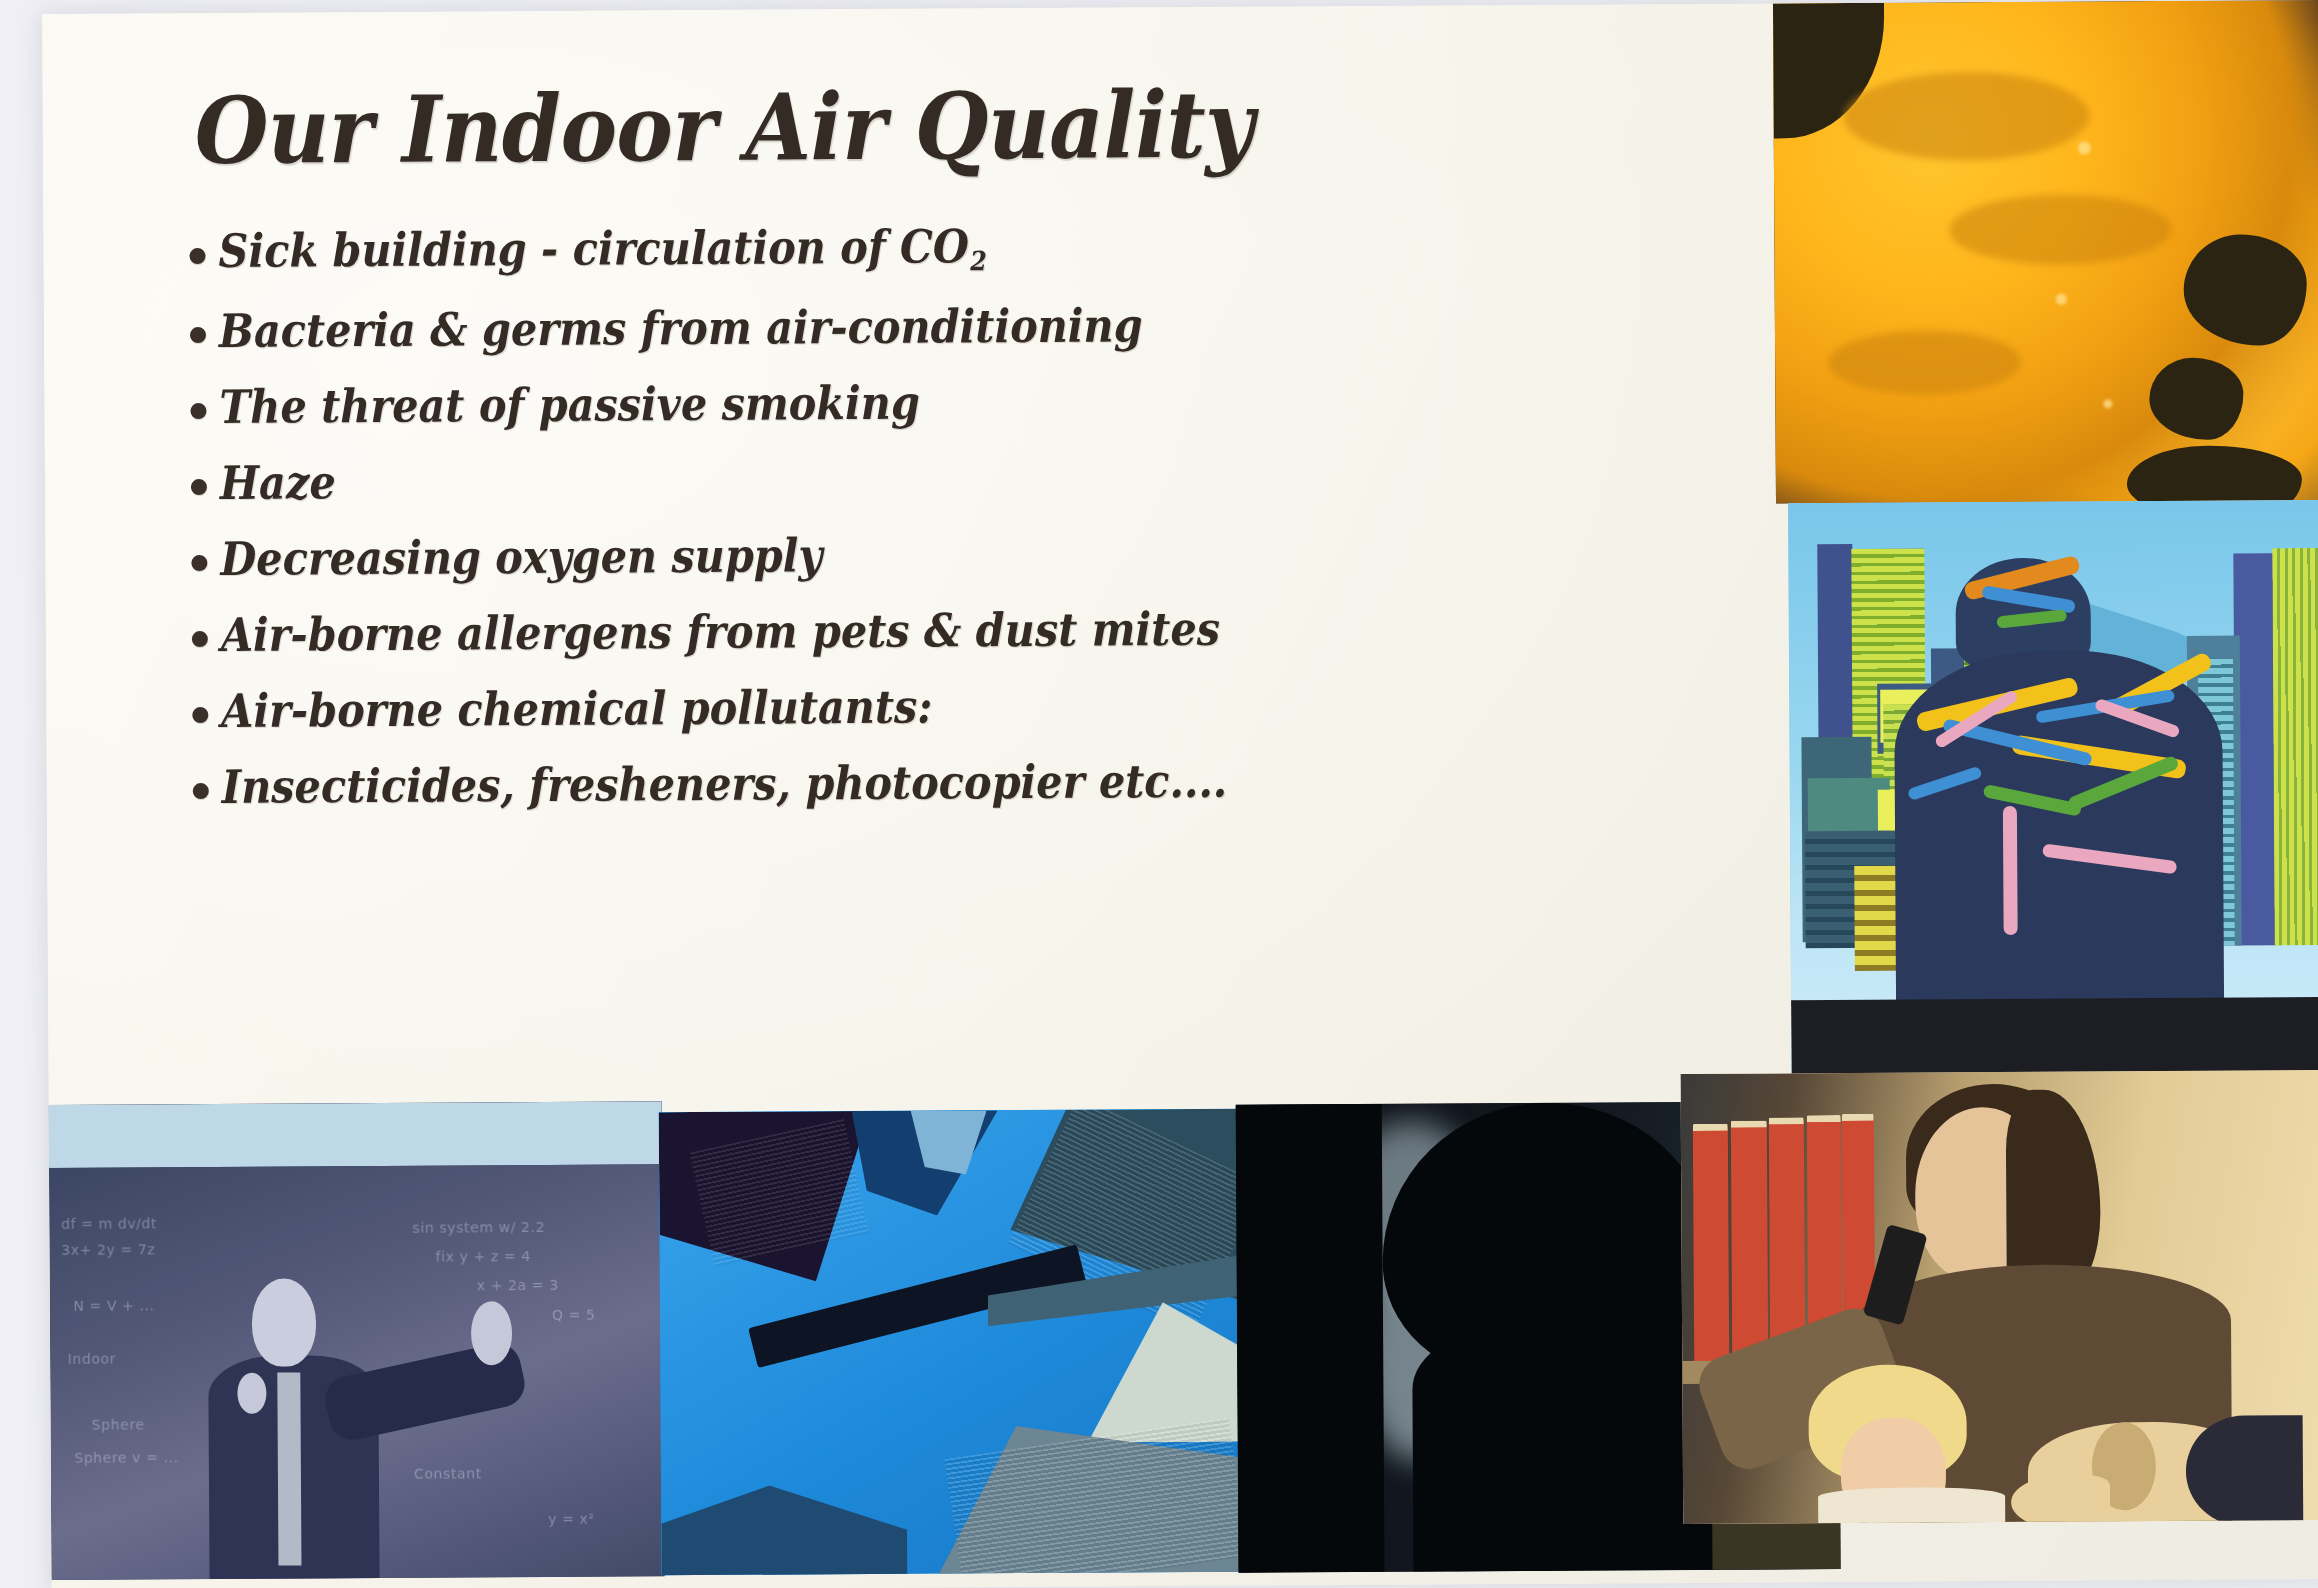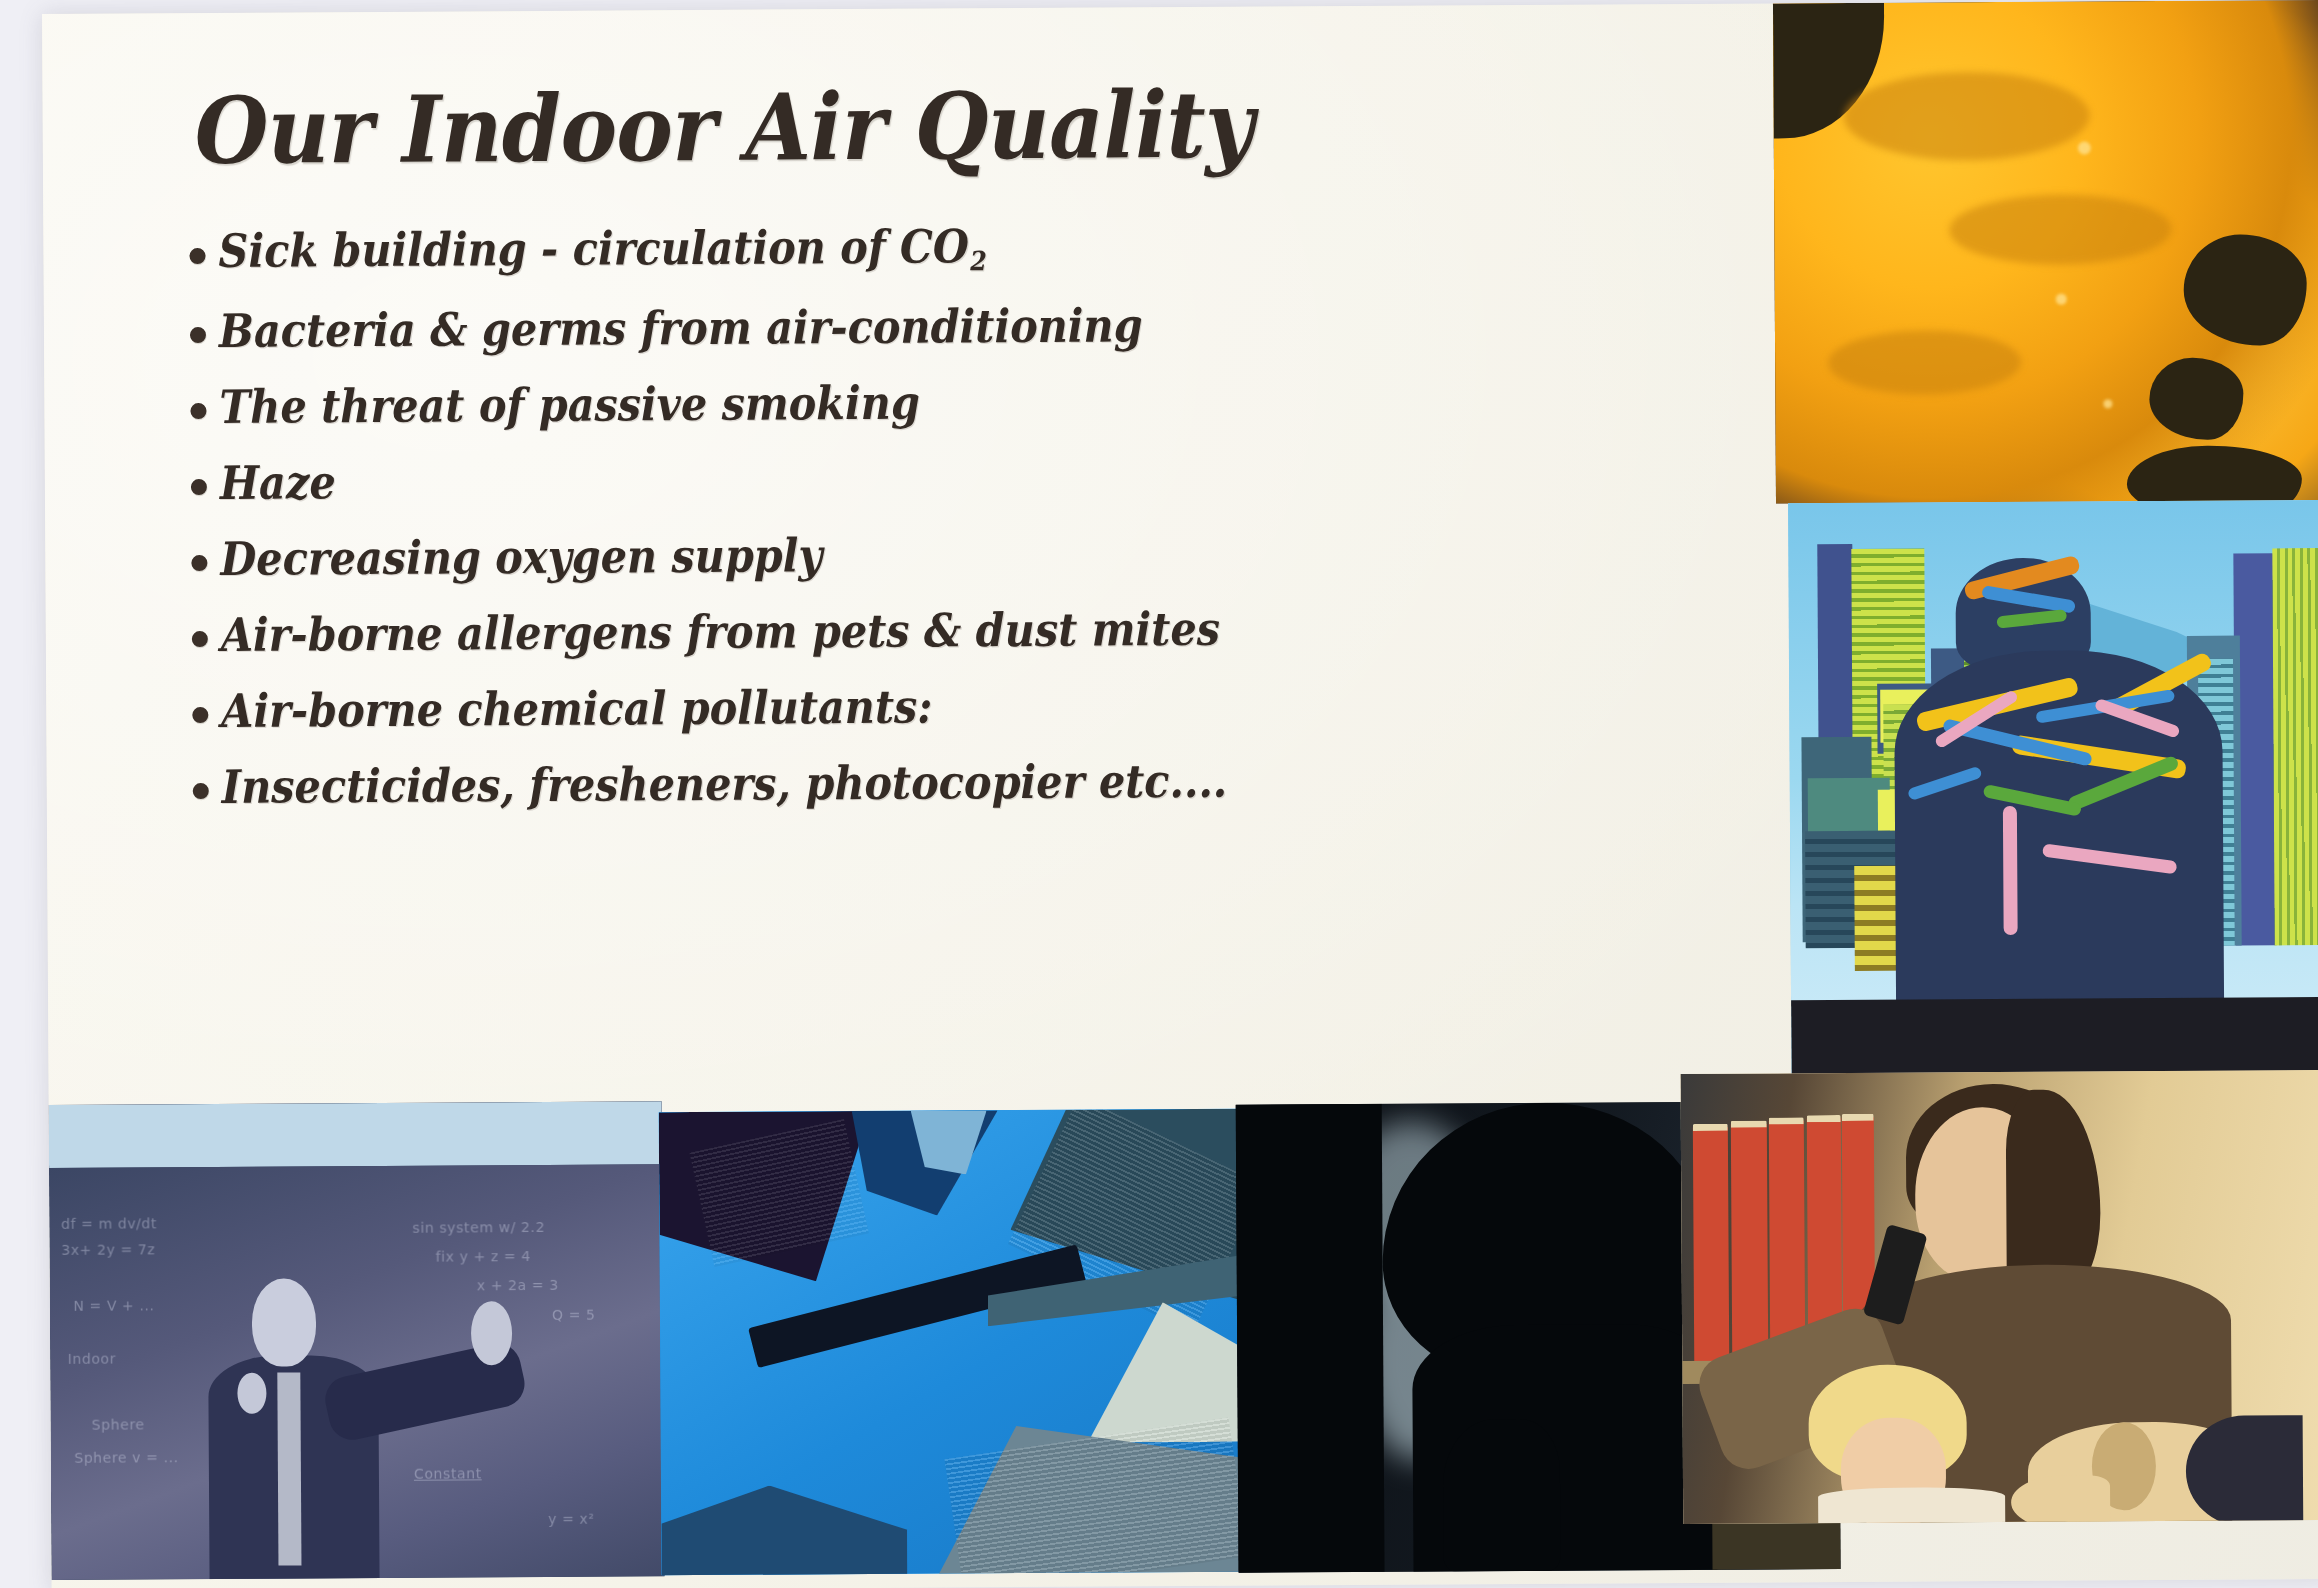--- a/index.html
+++ b/index.html
@@ -253,21 +253,21 @@
     <div class="chalk" style="left:11.7px;top:111px;">df = m dv/dt</div>
     <div class="chalk" style="left:11.7px;top:137px;">3x+ 2y = 7z</div>
     <div class="chalk" style="left:23.4px;top:193px;">N = V + ...</div>
     <div class="chalk" style="left:17.5px;top:246px;">Indoor</div>
     <div class="chalk" style="left:41px;top:312px;">Sphere</div>
     <div class="chalk" style="left:23.4px;top:345px;">Sphere v = ...</div>
     <div class="chalk" style="left:363px;top:117px;">sin system w/ 2.2</div>
     <div class="chalk" style="left:386px;top:146px;">fix y + z = 4</div>
     <div class="chalk" style="left:427px;top:175px;">x + 2a = 3</div>
     <div class="chalk" style="left:462px;top:205px;margin-left:40px;">Q = 5</div>
-    <div class="chalk" style="left:363px;top:363px;text-decoration:underline;">Constant</div>
+    <div class="chalk" style="left:363px;top:363px;">Constant</div>
     <div class="chalk" style="left:497px;top:409px;">y = x²</div>
     <div class="prof-body" style="left:158px;top:252px;width:170px;height:228px;"></div>
     <div class="prof-shirt" style="left:227px;top:269px;width:23.4px;height:193px;opacity:.75;"></div>
     <div class="prof-head" style="left:202px;top:175px;width:64px;height:88px;"></div>
     <div class="prof-arm" style="left:275px;top:257px;width:199px;height:64px;transform:rotate(-12deg);"></div>
     <div class="prof-hand" style="left:421px;top:199px;width:41px;height:64px;"></div>
     <div class="prof-hand" style="left:187px;top:269px;width:29px;height:41px;"></div>
   </div>
 
   <div class="panel" id="panel-skyscrapers">

